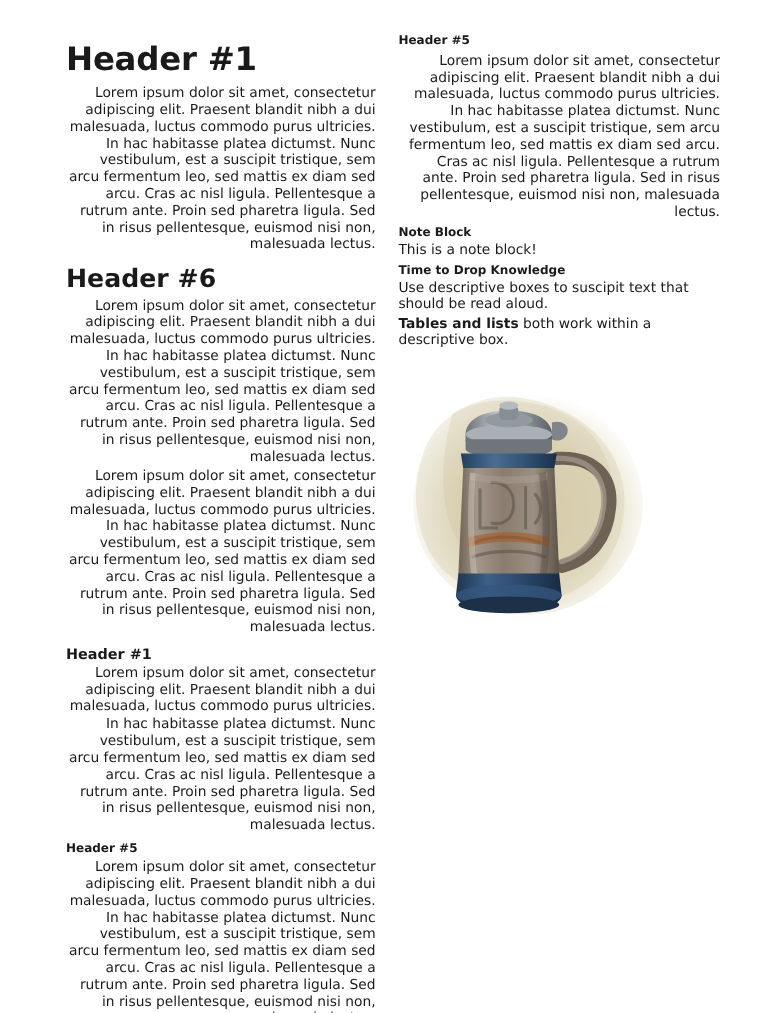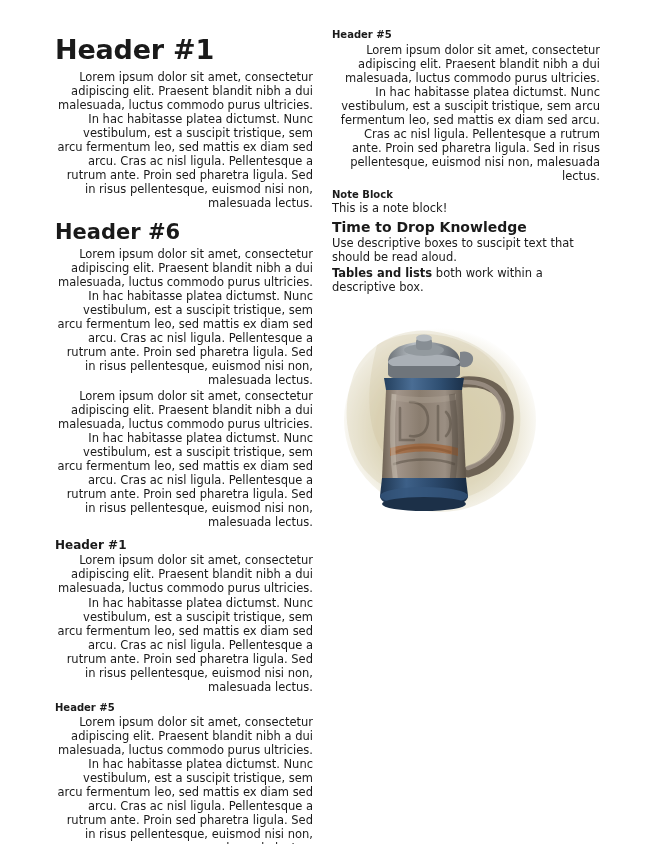--- a/index.html
+++ b/index.html
@@ -83,21 +83,21 @@
     font-weight: bold;
     margin: 6px 0 1px 0;
     line-height: 1.1;
   }
   .note-body {
     font-size: 11.5px;
     line-height: 1.22;
     margin: 0 0 2px 0;
   }
   .desc-title {
-    font-size: 14px;
+    font-size: 10px;
     font-weight: bold;
     margin: 5px 0 1px 0;
     line-height: 1.1;
   }
   .desc-body {
     font-size: 11.5px;
     line-height: 1.22;
     margin: 0 0 2px 0;
   }
   .desc-body b { font-weight: bold; }

